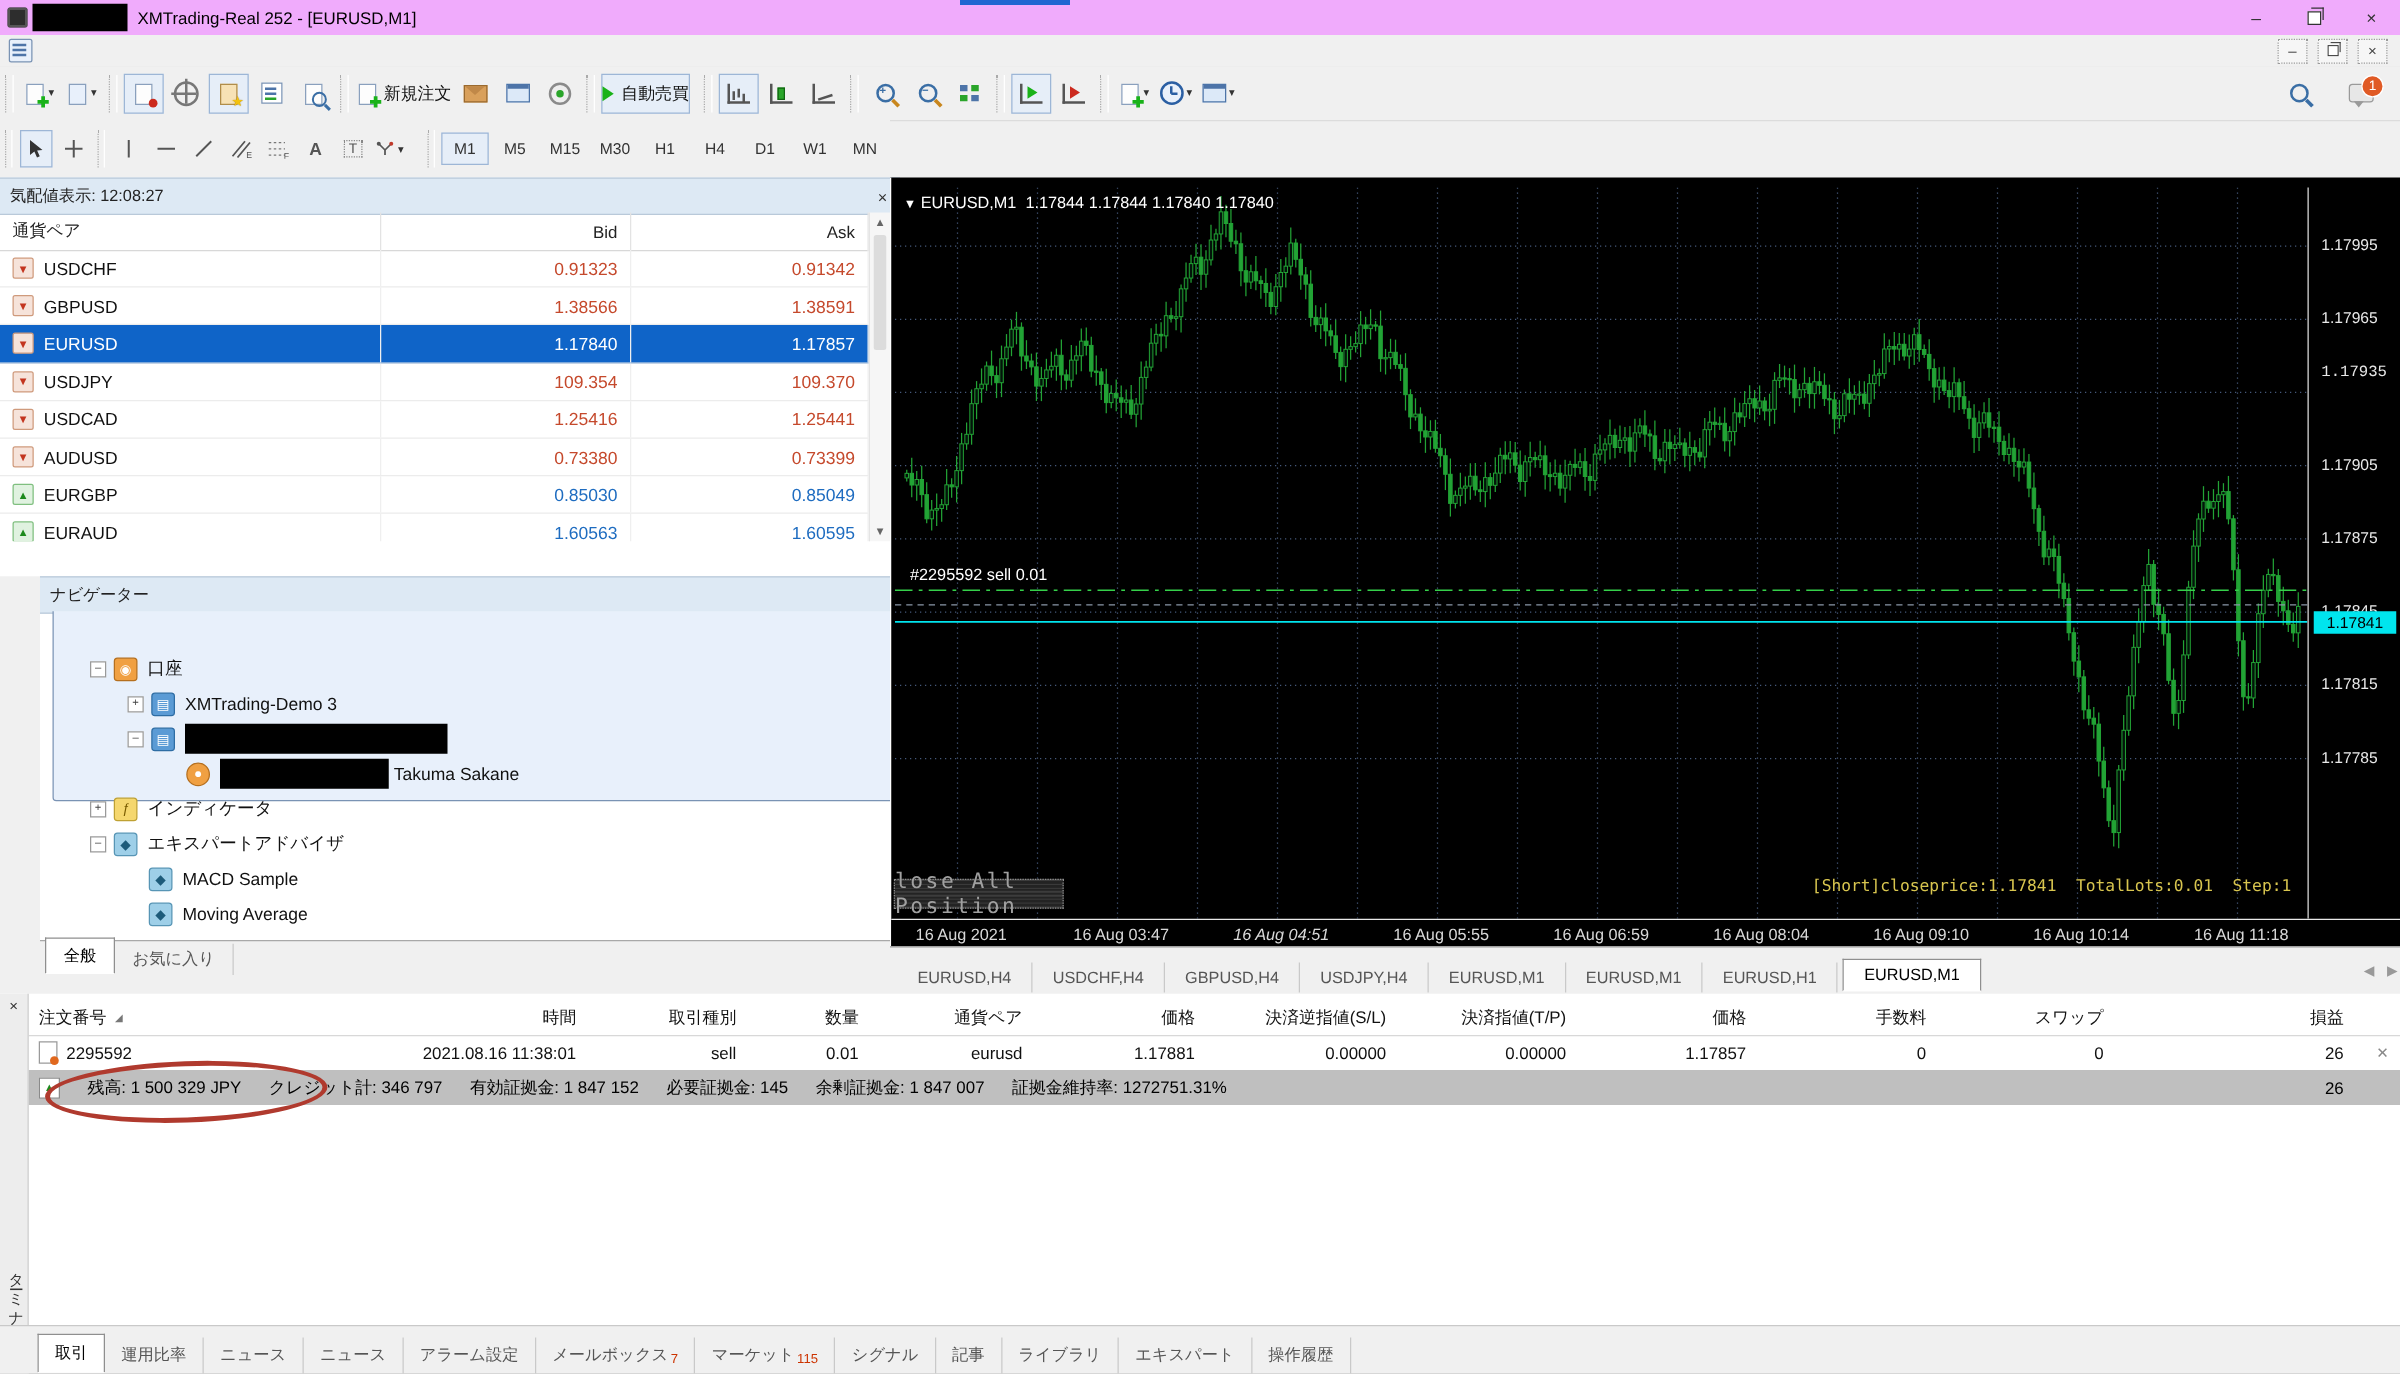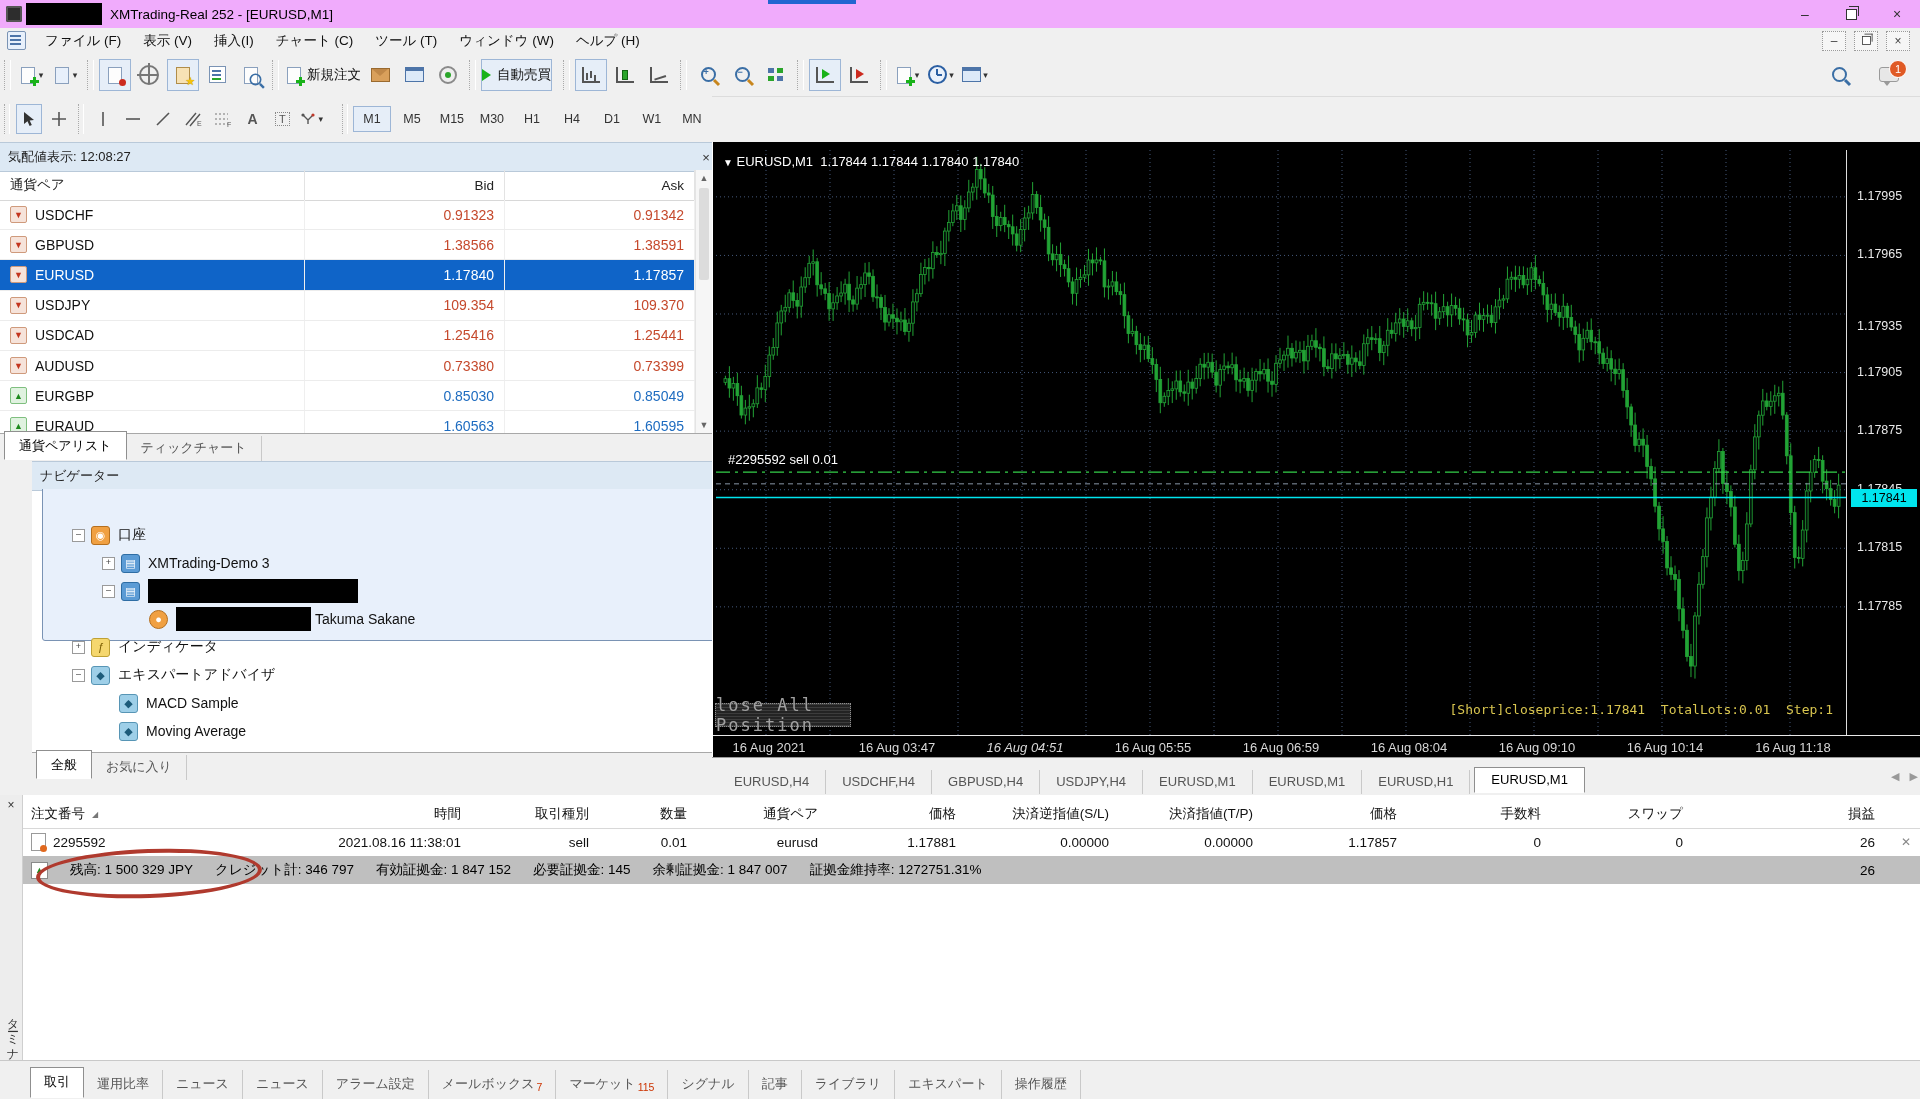--- a/index.html
+++ b/index.html
@@ -161,29 +161,20 @@
       <div class="win-btn">
           <span class="restore-glyph"></span>
         </div>
       <div class="win-btn">×</div>
     </div>
   </div>
   <div class="abs topblue"></div>
 
   <div class="abs menubar">
     <span class="mdoc"></span>
-    <div id="menu-items" style="display:flex;">
-        <div class="menu-item">ファイル (F)</div>
-        <div class="menu-item">表示 (V)</div>
-        <div class="menu-item">挿入(I)</div>
-        <div class="menu-item">チャート (C)</div>
-        <div class="menu-item">ツール (T)</div>
-        <div class="menu-item">ウィンドウ (W)</div>
-        <div class="menu-item">ヘルプ (H)</div>
-      </div>
     <div class="mdi-controls">
       <div class="mdi-btn">–</div>
       <div class="mdi-btn">
           <span class="restore-glyph" style="transform:scale(.8);"></span>
         </div>
       <div class="mdi-btn">×</div>
     </div>
   </div>
 
   <div class="abs toolbar">
@@ -457,28 +448,20 @@
           </div>
           <div class="c num up">1.60563</div>
           <div class="c num up">1.60595</div>
         </div>
       </div>
     <div class="abs sb" style="left:695px;top:28px;width:16px;height:263px;">
       <div class="ch">▲</div>
       <div class="thumb" style="height:92px;"></div>
       <div class="ch" style="position:absolute;bottom:0;width:16px;">▼</div>
     </div>
-    <div class="abs tabbar" style="left:0;top:291px;width:712px;" id="mw-tabs">
-        <div class="tab active">
-          <span>通貨ペアリスト</span>
-        </div>
-        <div class="tab">
-          <span>ティックチャート</span>
-        </div>
-      </div>
   </div>
 
   <div class="abs nav-panel">
     <div class="abs nav-header panel-header">
       <span>ナビゲーター</span>
       <span class="close-x">×</span>
     </div>
     <div class="abs" id="nav-tree">
         <div class="tree-row" style="padding-left: 10px;">
           <span class="ticon terminal"></span>
@@ -1130,21 +1113,21 @@
         <line x1="0" y1="322.1344500000296" x2="1130" y2="322.1344500000296" stroke="#35d04a" stroke-width="1.2" stroke-dasharray="14 5 3 5"></line>
         <line x1="0" y1="333.84843000001956" x2="1130" y2="333.84843000001956" stroke="#8a97a8" stroke-width="1" stroke-dasharray="5 4"></line>
         <line x1="0" y1="347.5147400000224" x2="1130" y2="347.5147400000224" stroke="#00e5ee" stroke-width="1.4"></line>
         <text x="12" y="314.1344500000296" fill="#fff" font-size="13">#2295592 sell 0.01</text>
       </svg>
     <div class="plot-border"></div>
     <div class="chart-header"><span style="font-size:10px;">▼</span> <span>EURUSD,M1  1.17844 1.17844 1.17840 1.17840</span></div>
     <div class="price-axis" id="price-axis">
         <div class="plabel" style="top: 38.8559px;">1.17995</div>
         <div class="plabel" style="top: 97.4258px;">1.17965</div>
-        <div class="plabel" style="top: 169px;">1.17935</div>
+        <div class="plabel" style="top: 141px; font-family: Liberation Mono, monospace;">1.17935</div>
         <div class="plabel" style="top: 214.566px;">1.17905</div>
         <div class="plabel" style="top: 273.136px;">1.17875</div>
         <div class="plabel" style="top: 331.705px;">1.17845</div>
         <div class="plabel" style="top: 390.275px;">1.17815</div>
         <div class="plabel" style="top: 448.845px;">1.17785</div>
         <div class="ptag" style="top: 338.515px;">1.17841</div>
       </div>
     <div class="closeall">lose All Position</div>
     <div class="comment">[Short]closeprice:1.17841  TotalLots:0.01  Step:1</div>
     <div class="timestrip" id="time-axis">

